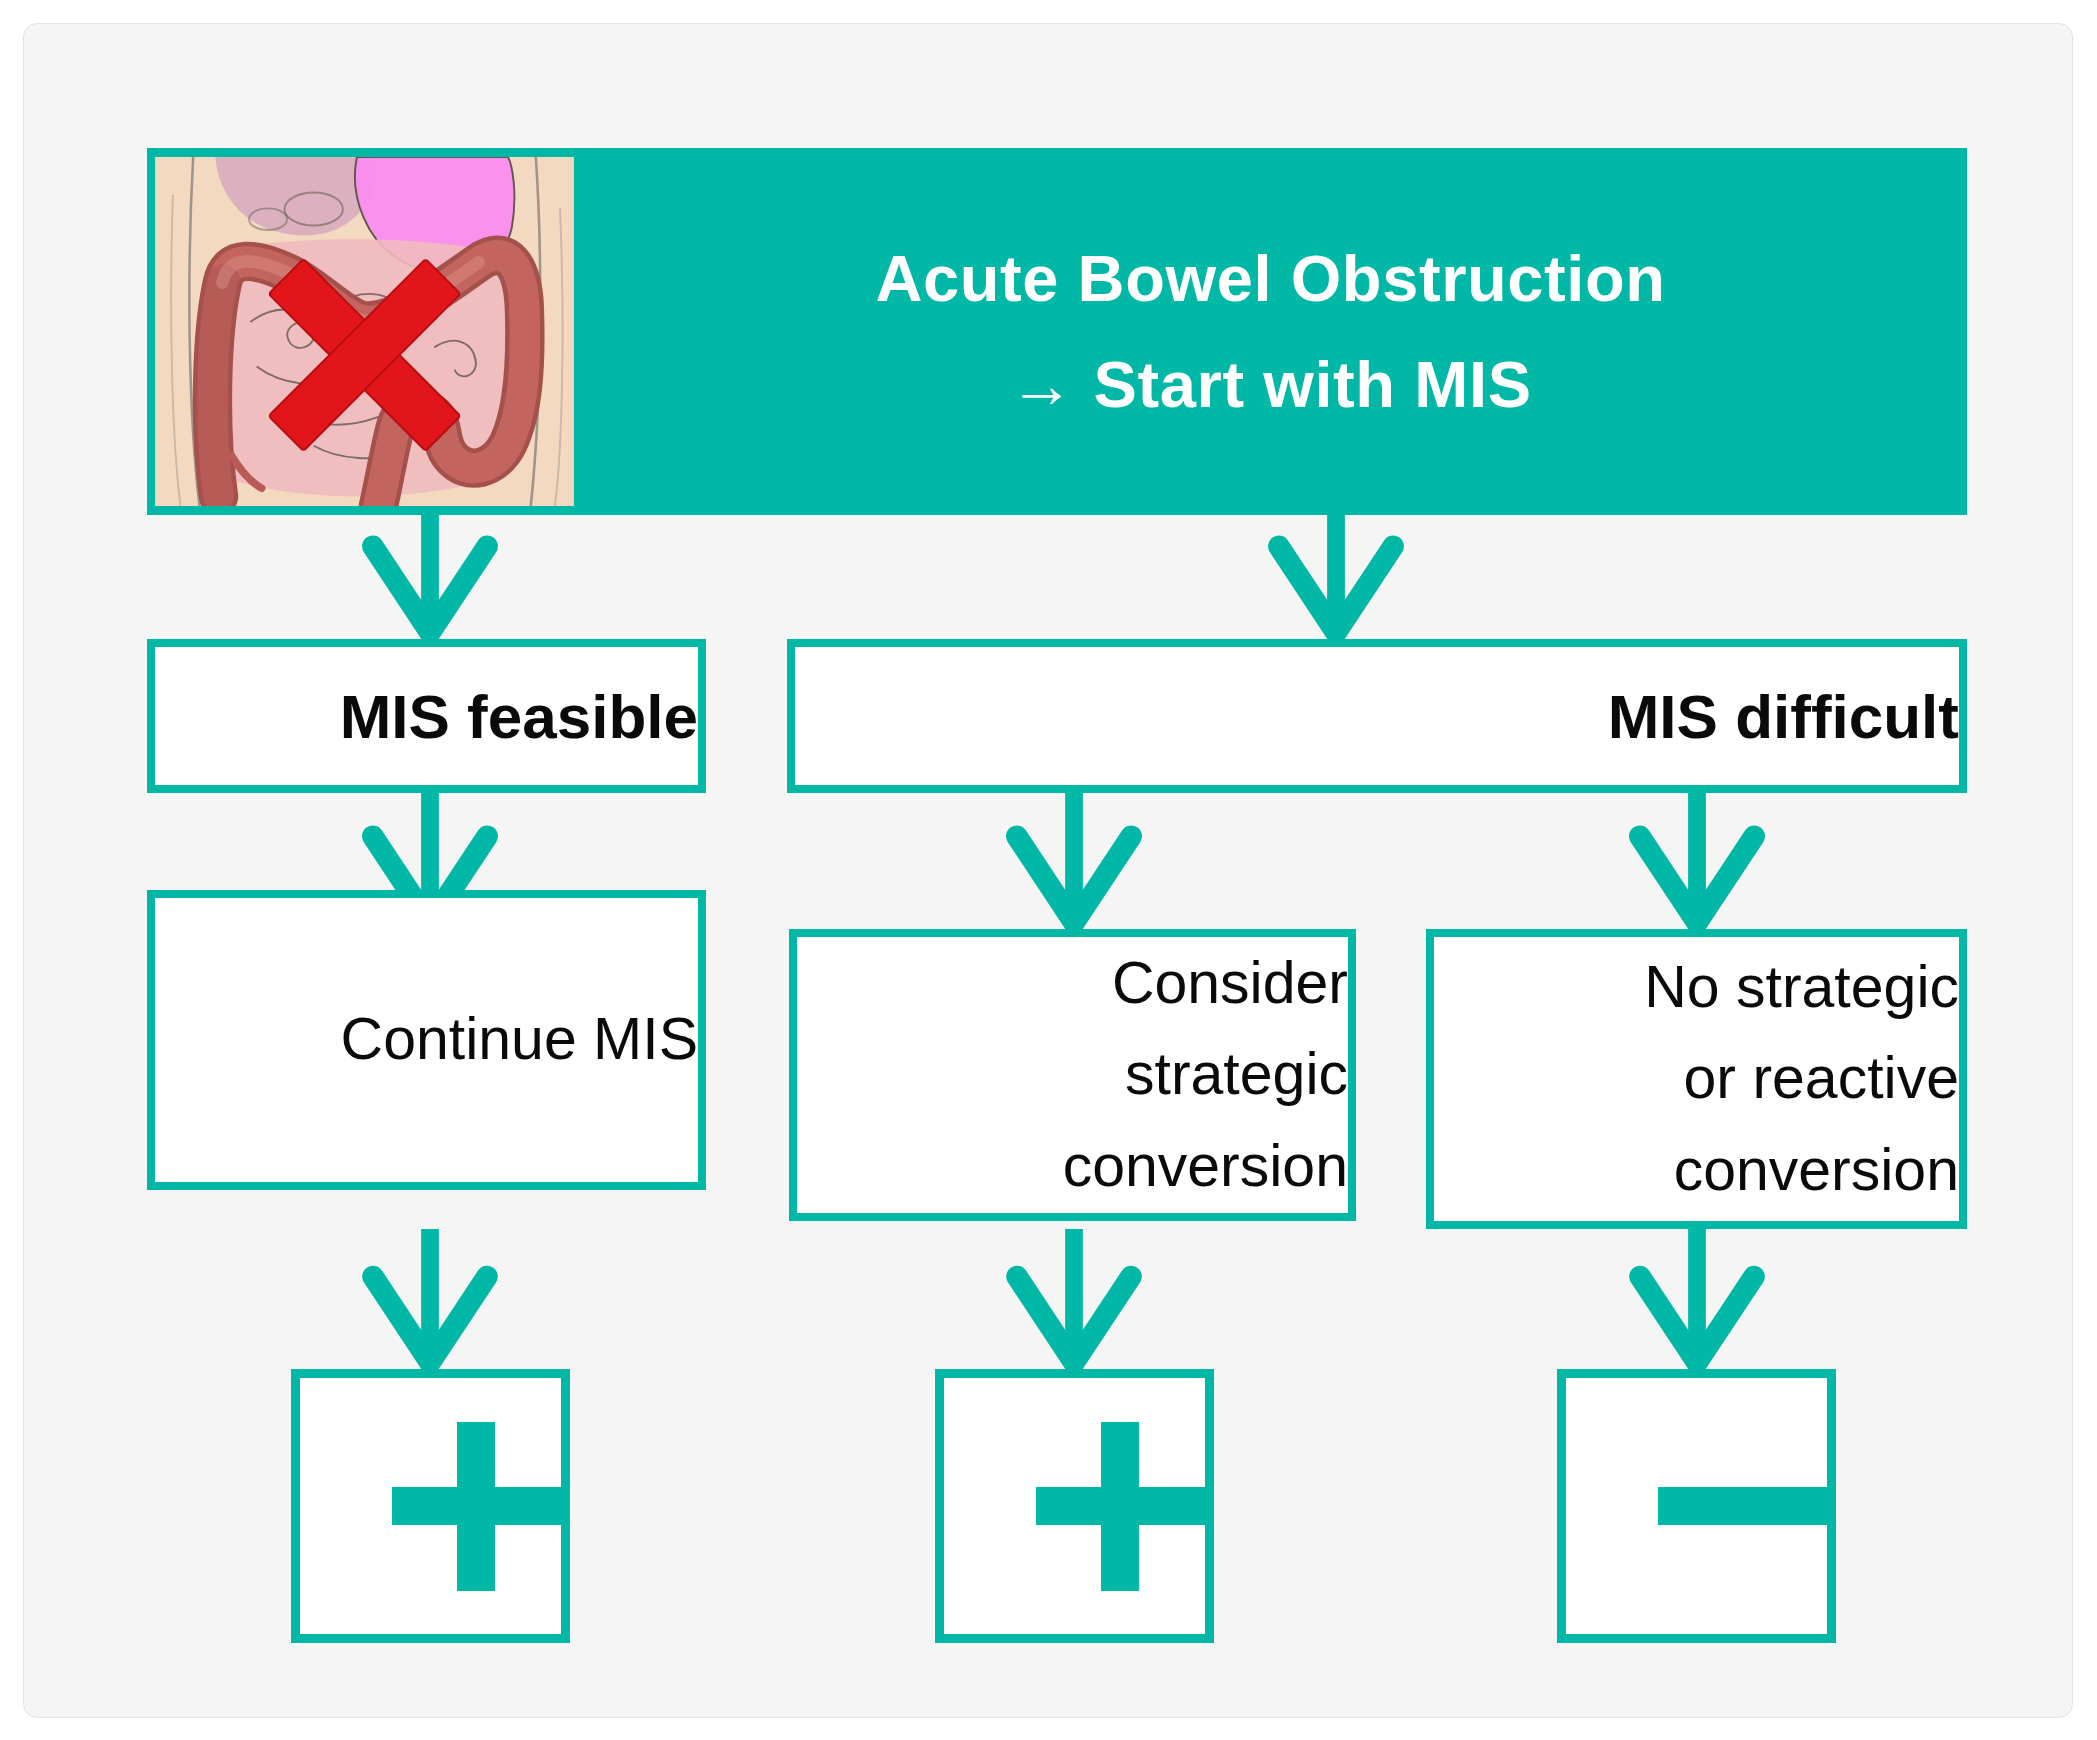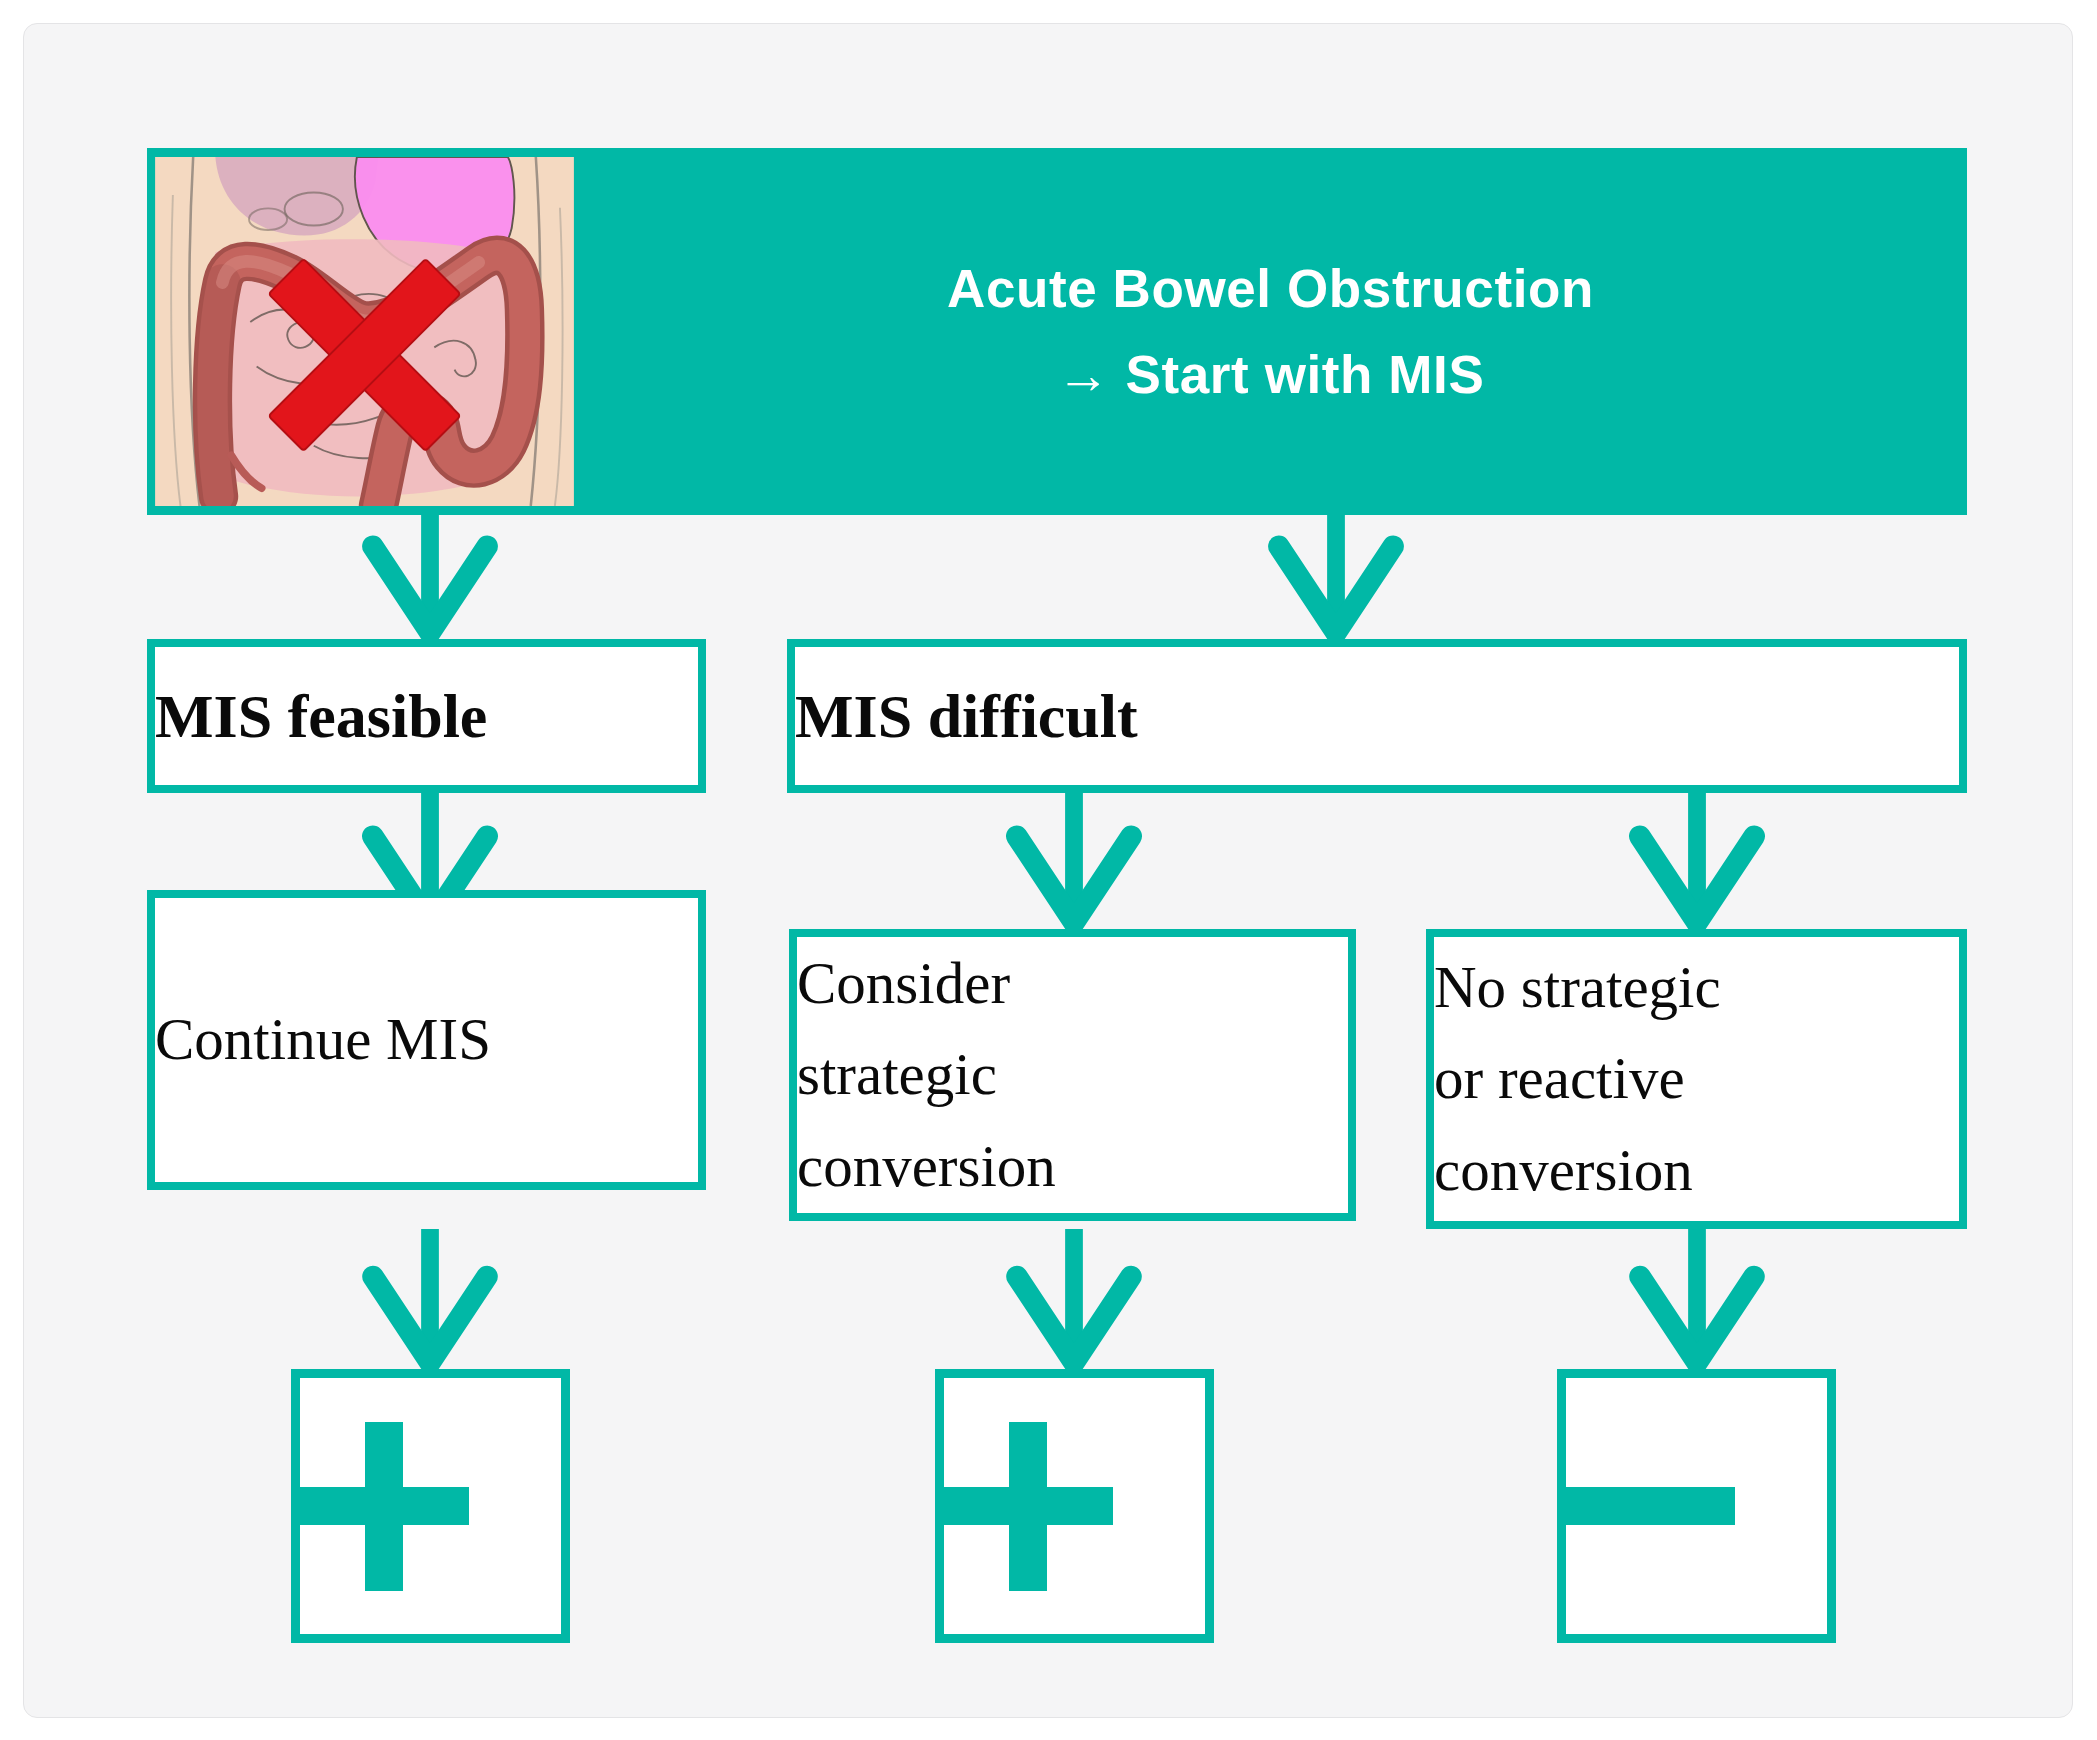--- a/index.html
+++ b/index.html
@@ -13,28 +13,27 @@
     background:#f5f5f6;border:1.9px solid #e4e4e6;border-radius:14px;
   }
   .header{
     position:absolute;left:147px;top:148px;width:1820px;height:367px;
     background:#01b8a6;
   }
   .illus{position:absolute;left:155px;top:157px;width:419px;height:349px;display:block;}
   .htitle{
     position:absolute;left:574px;top:148px;width:1393px;height:367px;
     display:flex;flex-direction:column;justify-content:center;align-items:center;
-    color:#ffffff;font-weight:700;font-size:53px;line-height:1.62;text-align:center;
+    color:#ffffff;font-weight:700;font-size:65px;line-height:1.62;text-align:center;
     letter-spacing:0.6px;
   }
   .node{
     position:absolute;background:#ffffff;box-sizing:border-box;
-    display:flex;flex-direction:column;align-items:flex-start;justify-content:center;
+    display:flex;flex-direction:column;align-items:flex-end;justify-content:center;
     text-align:center;
-    font-family:Liberation Serif, serif;
   }
   .nb{border:8.2px solid #01b8a6;}
   .bold-node{font-weight:700;font-size:62px;}
   .plain-node{font-weight:400;font-size:59px;line-height:1.55;}
   .sq{border:9.5px solid #01b8a6;}
   .arrow{position:absolute;display:block;}
   .plus-shape{position:relative;width:169px;height:169px;}
   .plus-shape::before{
     content:"";position:absolute;left:0;top:65px;width:169px;height:38px;background:#01b8a6;
   }

